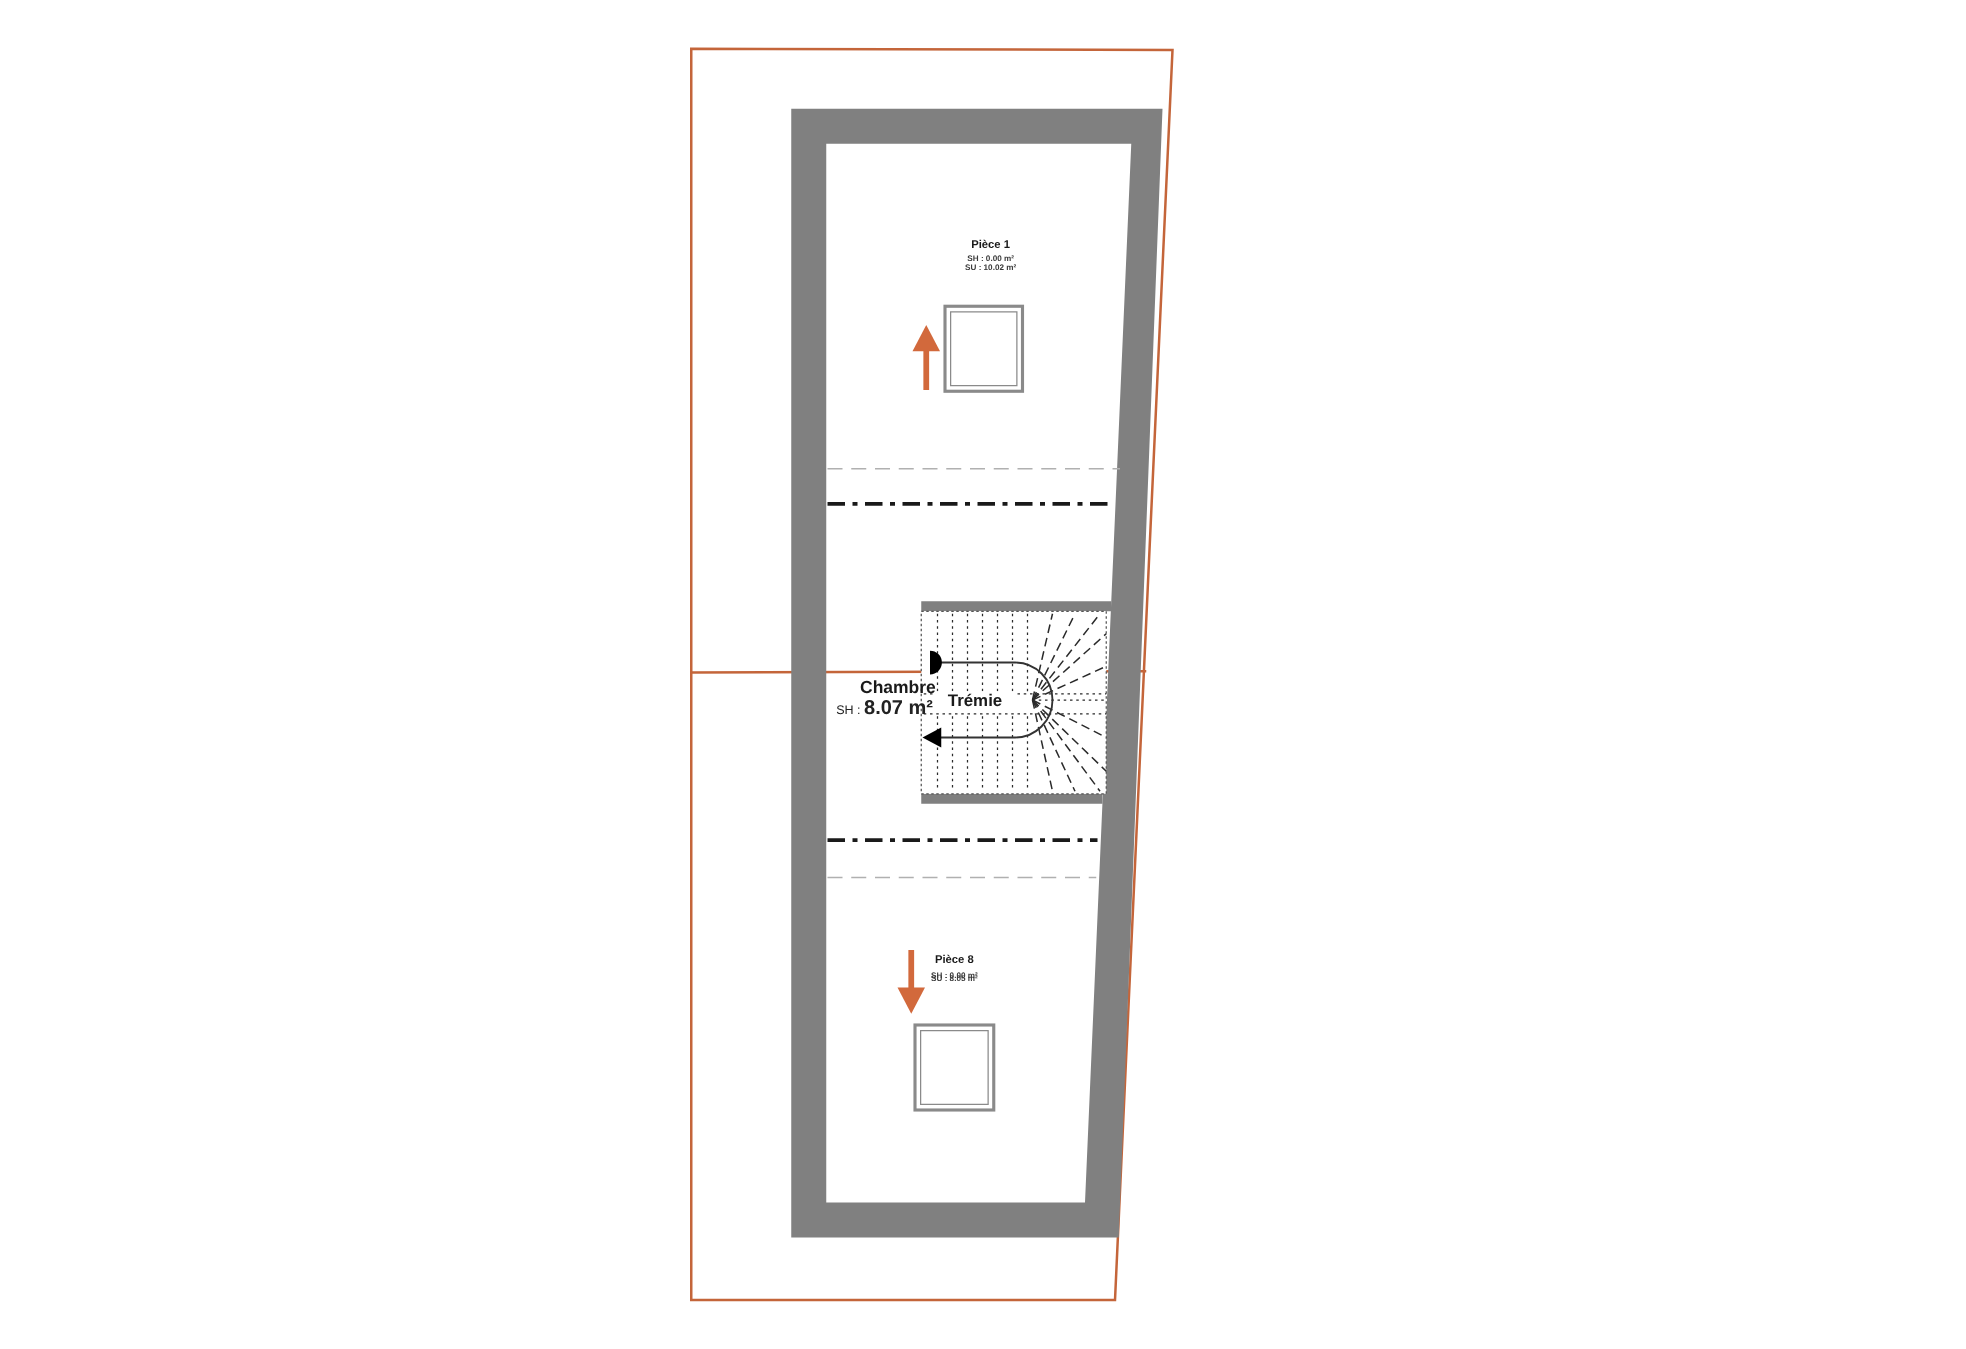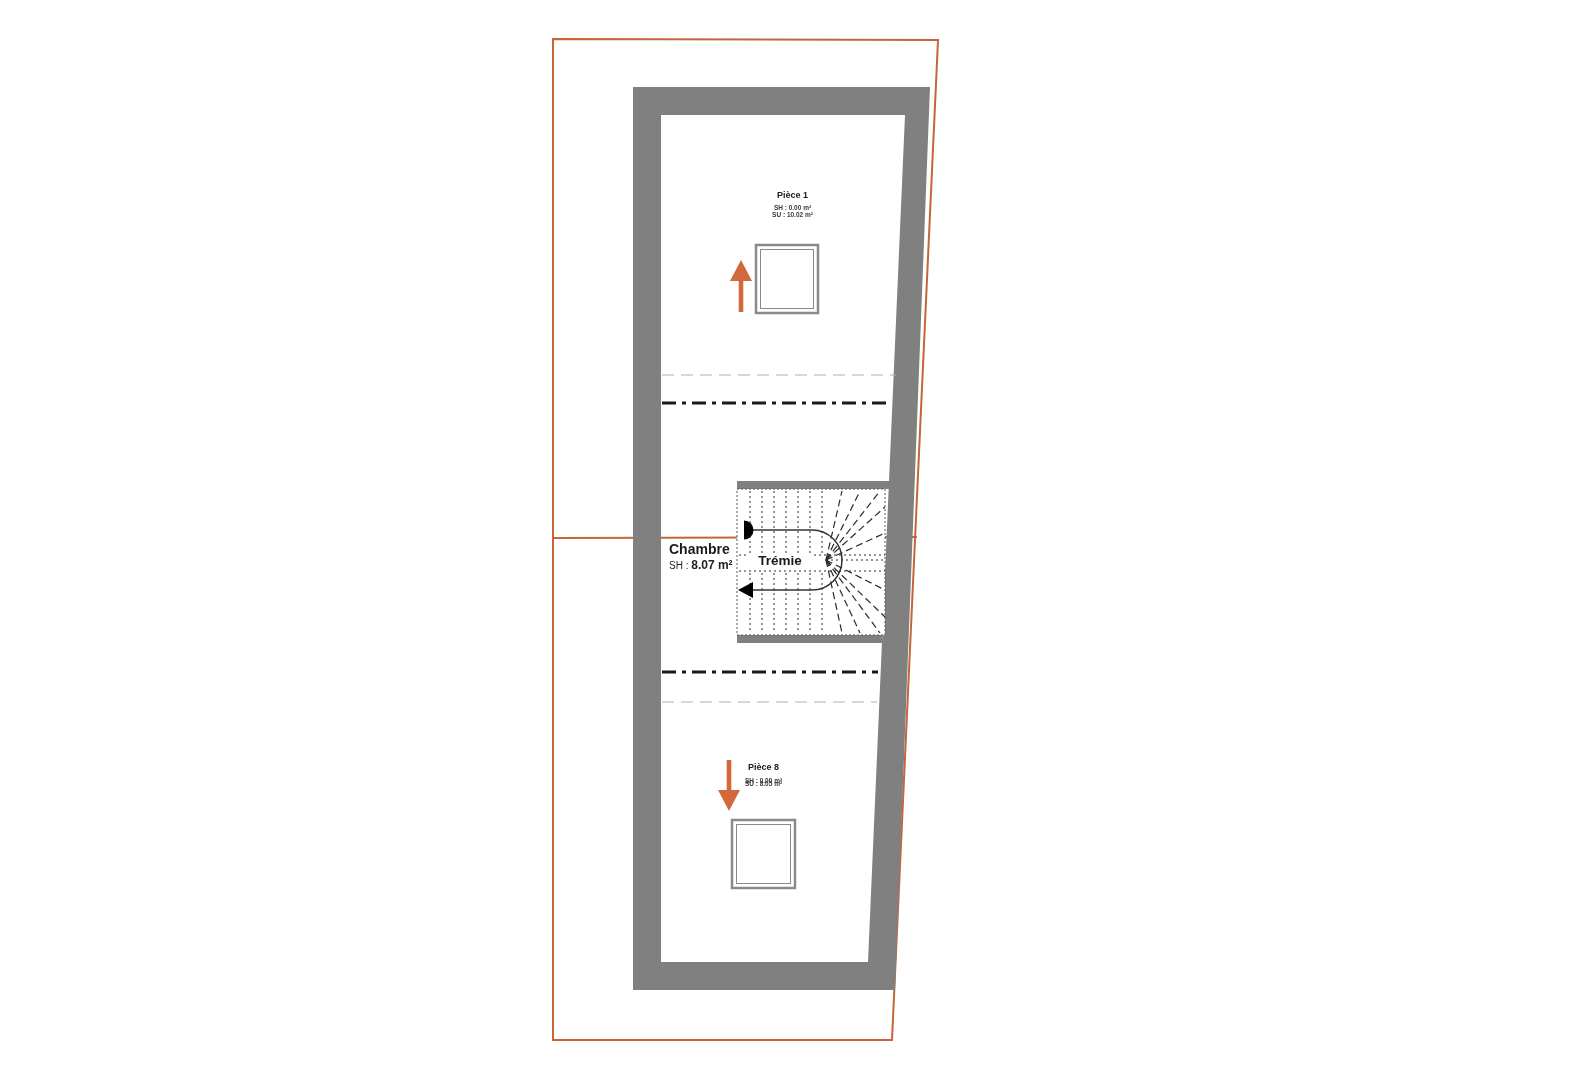--- a/index.html
+++ b/index.html
@@ -4,23 +4,23 @@
 <style>
   html,body{margin:0;padding:0;background:#ffffff;}
   body{font-family:"Liberation Sans", sans-serif;}
   #canvas{position:relative;width:1573px;height:1079px;background:#ffffff;overflow:hidden;}
   #plan-svg{position:absolute;left:0;top:0;}
   .lbl{position:absolute;color:#1a1a1a;white-space:nowrap;}
   .room-title-sm{font-size:9px;font-weight:bold;text-align:center;}
   .room-stats-sm{font-size:6.5px;line-height:7px;color:#3a3a3a;text-align:center;font-weight:bold;}
   .room-stats-overlap{font-size:6.5px;color:#3a3a3a;text-align:center;font-weight:bold;}
   .room-stats-overlap .l2{display:block;margin-top:-4px;}
-  .chambre-title{font-size:14px;font-weight:bold;}
+  .chambre-title{font-size:14px;font-weight:bold;margin-left:19px;}
   .chambre-stats{font-size:10px;color:#222;}
-  .chambre-stats .val{font-weight:bold;font-size:12px;}
+  .chambre-stats .val{font-weight:bold;font-size:16px;}
   .tremie-title{font-size:13.5px;font-weight:bold;background:#ffffff;padding:0 3px;text-align:center;}
 </style>
 </head>
 <body>
 
 <div id="canvas">
 
   <svg id="plan-svg" width="1573" height="1079" viewBox="0 0 1573 1079">
 
     <g>

